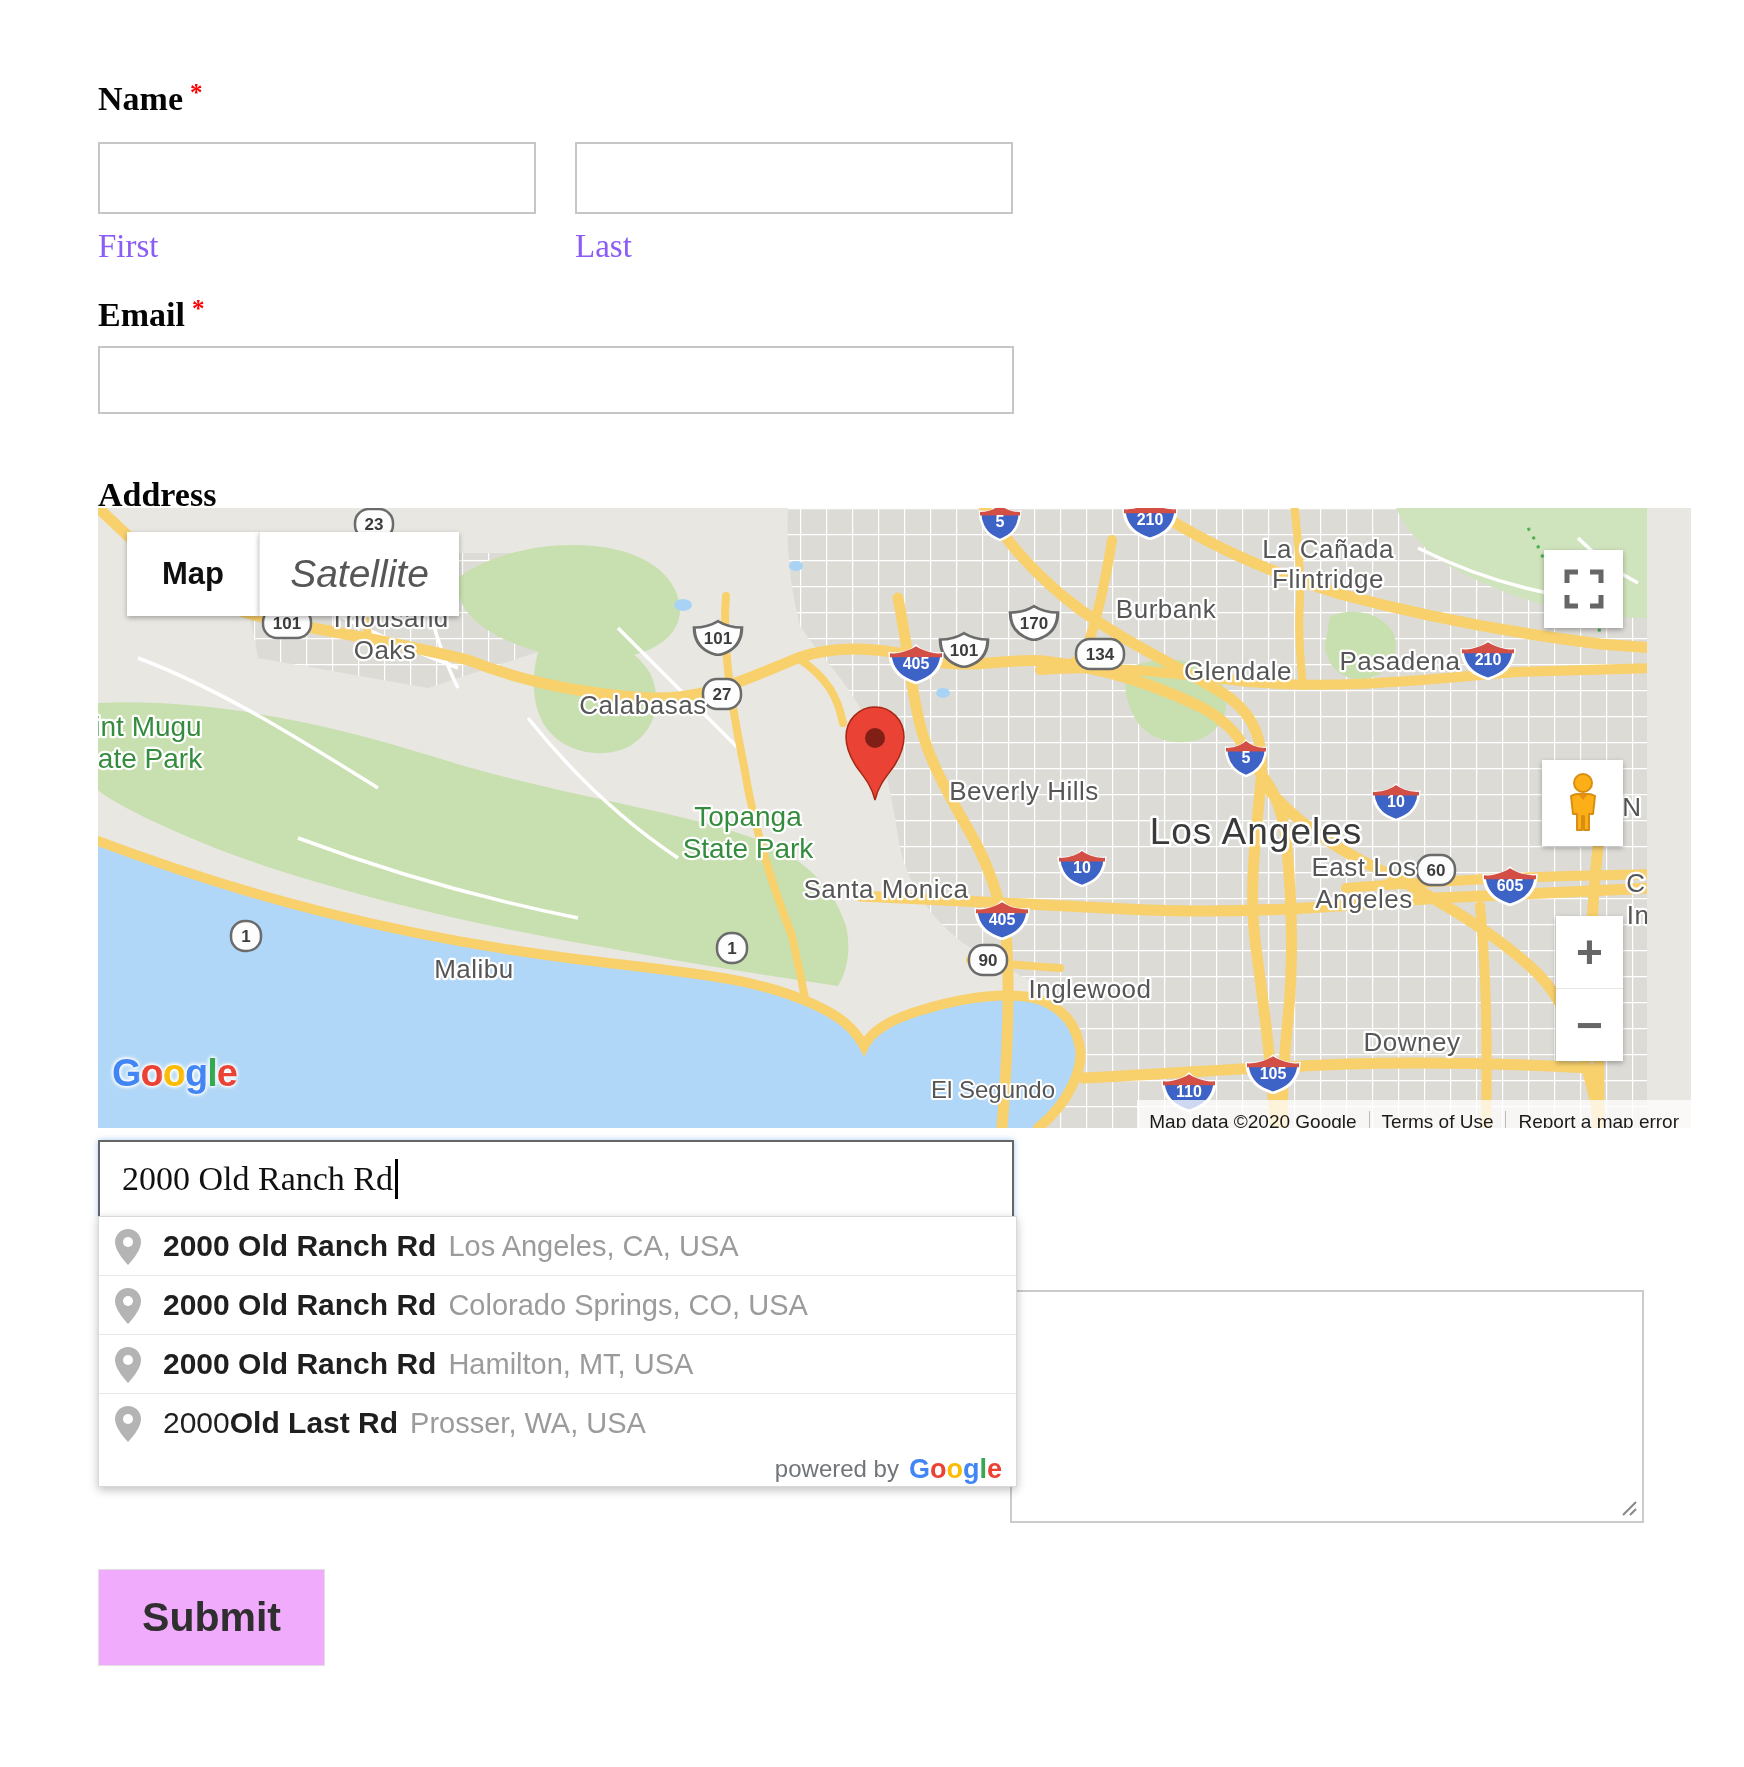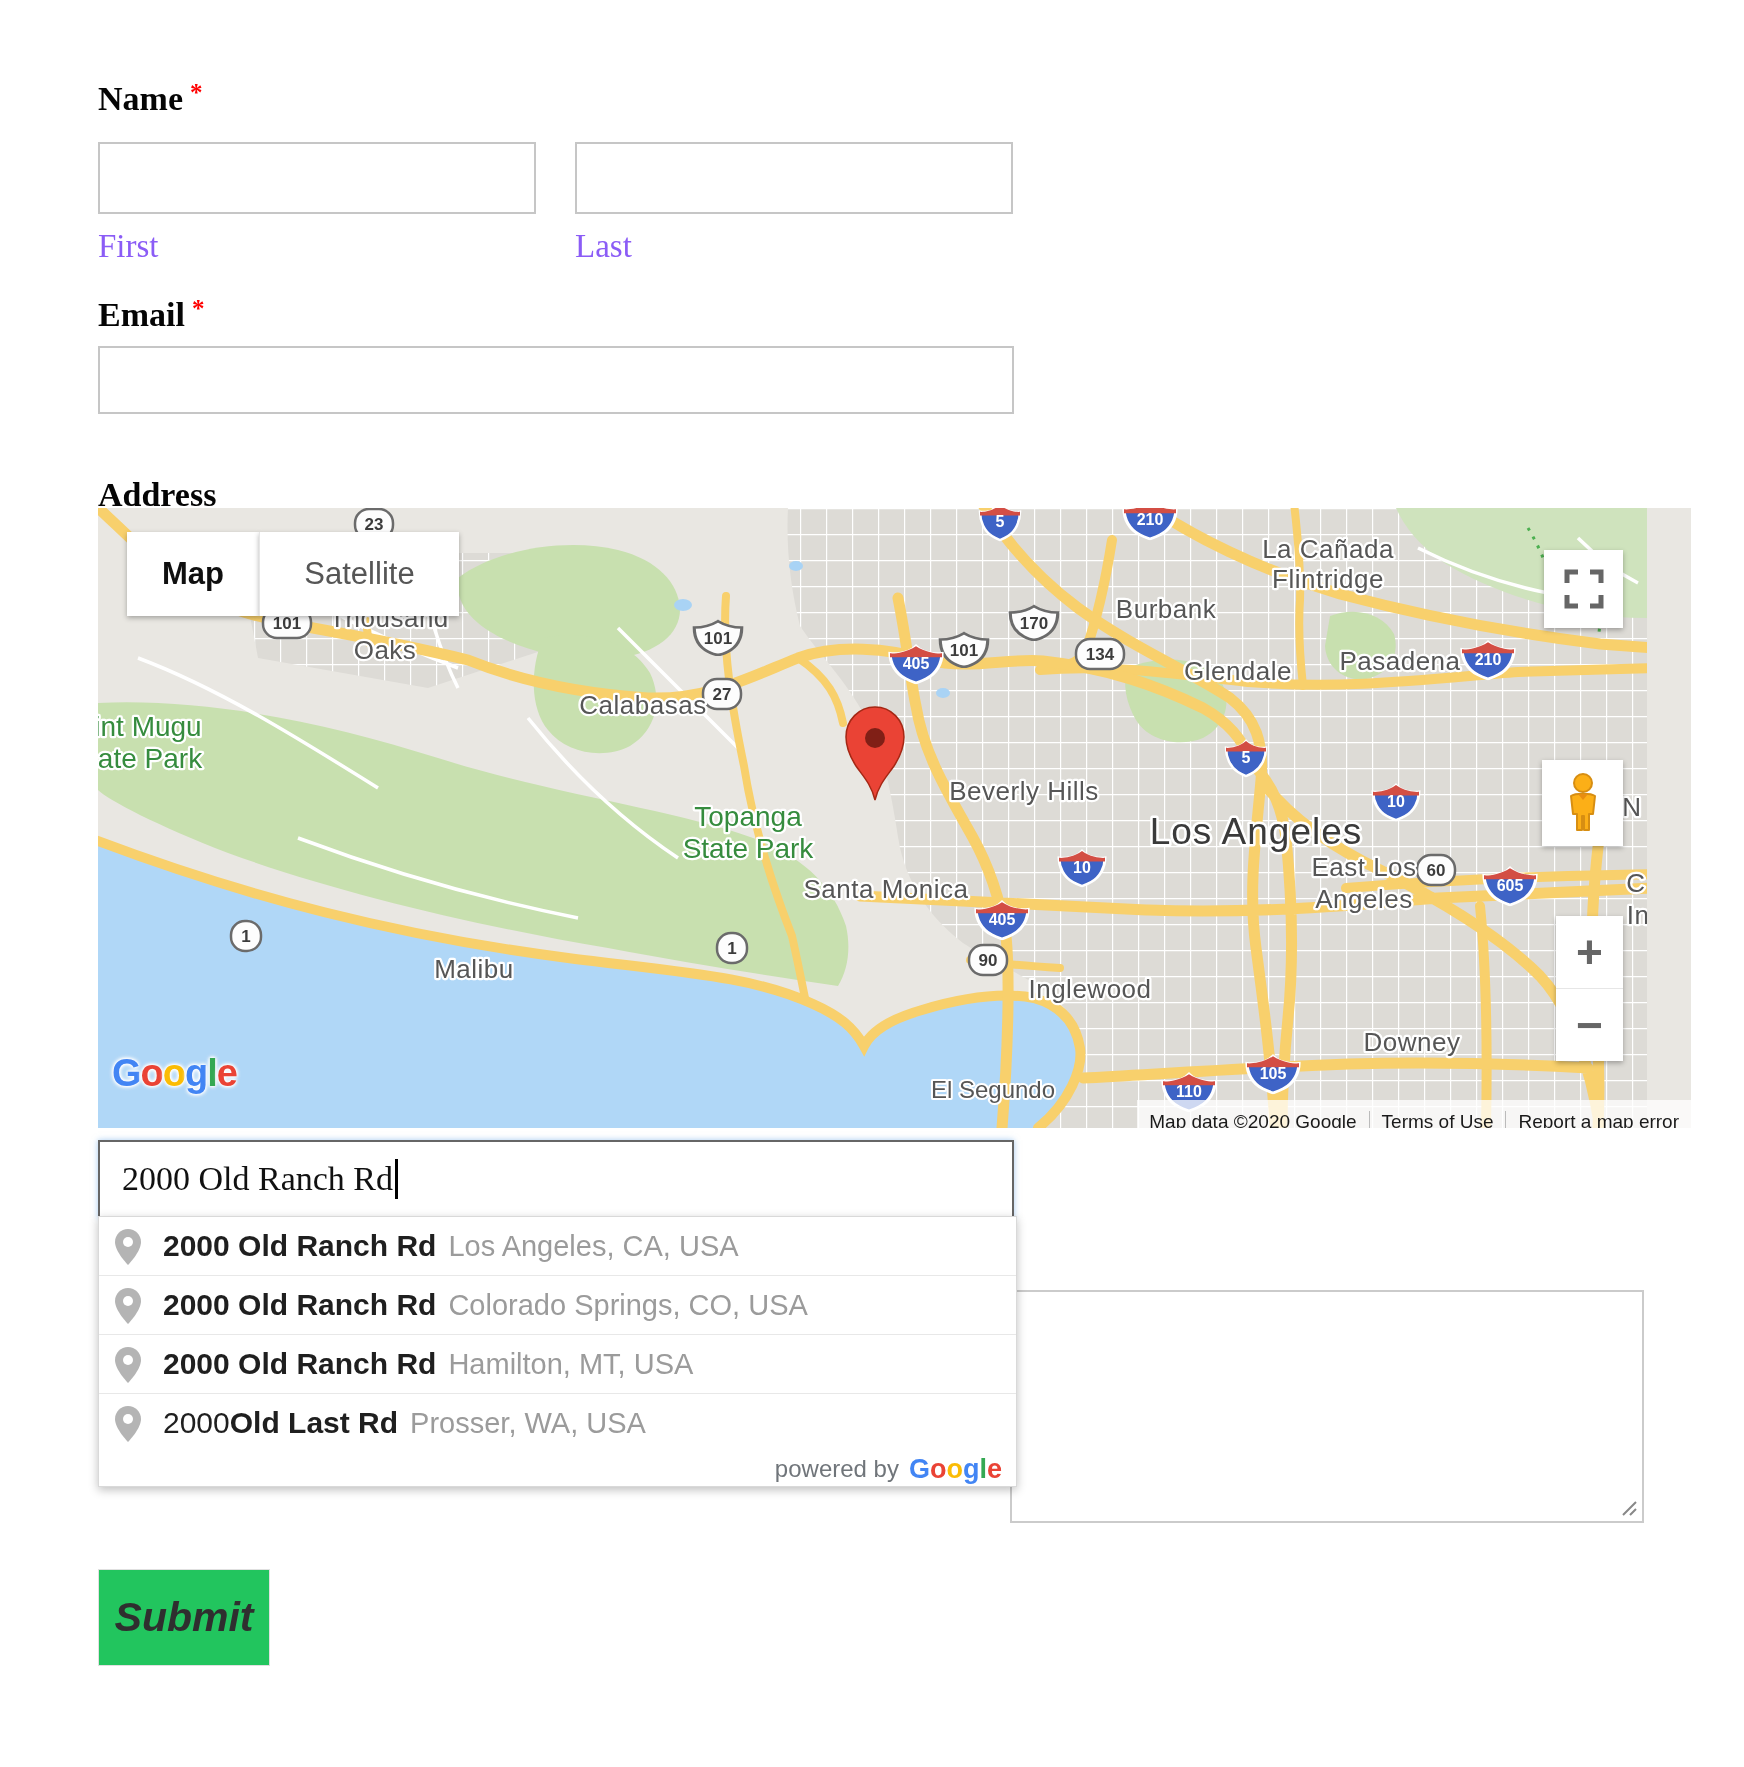--- a/index.html
+++ b/index.html
@@ -6,21 +6,21 @@
   .page{position:relative;width:1744px;height:1767px;background:#fff;font-family:"Liberation Serif",serif;overflow:hidden;}
   .flabel{position:absolute;font-weight:bold;font-size:34px;color:#050505;}
   .req{color:#ff0000;font-size:25px;position:relative;top:-9px;margin-left:7px;font-weight:bold;}
   .tinput{position:absolute;background:#fff;border:2px solid #c6c6c6;box-sizing:border-box;font-family:"Liberation Serif",serif;font-size:32px;padding:0 16px;}
   .sublabel{position:absolute;font-size:33px;color:#8b5cf6;}
   
   .map{position:absolute;left:98px;top:508px;width:1593px;height:620px;background:#e9e7e2;z-index:1;overflow:hidden;}
   .map svg.base{position:absolute;left:0;top:0;}
   .gmbtn{position:absolute;background:#fff;box-shadow:0 2px 5px rgba(0,0,0,.3);font-family:"Liberation Sans",sans-serif;display:flex;align-items:center;justify-content:center;cursor:pointer;box-sizing:border-box;}
   .btn-map{left:29px;top:24px;width:132px;height:84px;font-size:31px;font-weight:bold;color:#0f0f0f;z-index:4;}
-  .btn-sat{left:161px;top:24px;width:200px;height:84px;font-size:31px;color:#565656;border-left:1px solid #e6e6e6;z-index:4;}
+  .btn-sat{left:161px;top:24px;width:200px;height:84px;font-size:39px;color:#565656;border-left:1px solid #e6e6e6;z-index:4;font-style:italic;}
   .btn-fs{left:1446px;top:42px;width:79px;height:78px;z-index:4;}
   .btn-peg{left:1444px;top:252px;width:81px;height:86px;z-index:4;}
   .zoomctl{position:absolute;left:1458px;top:408px;width:67px;height:145px;background:#fff;box-shadow:0 2px 5px rgba(0,0,0,.3);z-index:4;display:flex;flex-direction:column;}
   .zbtn{flex:1;display:flex;align-items:center;justify-content:center;font-family:"Liberation Sans",sans-serif;font-size:46px;font-weight:bold;color:#666;cursor:pointer;}
   .zbtn.zin{border-bottom:1px solid #e6e6e6;}
   .maplogo{position:absolute;left:14px;top:544px;z-index:4;font-family:"Liberation Sans",sans-serif;font-weight:bold;font-size:38px;letter-spacing:-1px;text-shadow:0 0 3px #fff,0 0 3px #fff,0 0 5px #fff,0 0 5px #fff;}
   .attrib{position:absolute;right:0;bottom:0;height:28px;display:flex;align-items:center;background:rgba(255,255,255,.75);font-family:"Liberation Sans",sans-serif;font-size:19px;color:#1a1a1a;z-index:4;}
   .attrib span{padding:0 12px;white-space:nowrap;margin-top:16px;}
   .attrib .sep{border-left:1px solid #bbb;}
   
@@ -40,21 +40,21 @@
   .pac-pin{position:absolute;left:16px;top:12px;}
   .pac-main{font-weight:bold;font-size:30px;color:#1f1f1f;}
   .pac-pre{font-weight:normal;font-size:30px;color:#1f1f1f;}
   .pac-sec{font-size:29px;color:#9b9b9b;margin-left:12px;}
   .pac-pow{height:34px;display:flex;align-items:center;justify-content:flex-end;padding-right:14px;font-size:24px;color:#70757a;}
   .pow-google{font-weight:bold;font-size:27px;margin-left:10px;letter-spacing:0;}
   
   .ghost-ta{position:absolute;left:1010px;top:1290px;width:634px;height:233px;background:#fff;border:2px solid #cbcbcb;box-sizing:border-box;z-index:3;}
   .resize-h{position:absolute;right:3px;bottom:3px;}
   
-  .submit{position:absolute;left:98px;top:1569px;width:172px;height:97px;background:#22c55e;border:1px solid #e0e0e0;font-family:"Liberation Sans",sans-serif;font-weight:bold;font-size:41px;color:#2f2f2f;cursor:pointer;z-index:2;font-style:italic;}
+  .submit{position:absolute;left:98px;top:1569px;width:227px;height:97px;background:#f0abfc;border:1px solid #e0e0e0;font-family:"Liberation Sans",sans-serif;font-weight:bold;font-size:41px;color:#2f2f2f;cursor:pointer;z-index:2;}
 </style>
 </head>
 <body>
 
 <div class="page">
 
   <div class="flabel" style="left:98px;top:80px;"><span>Name</span><span class="req">*</span></div>
   <input class="tinput" style="left: 98px; top: 142px; width: 438px; height: 72px;">
   <input class="tinput" style="left: 575px; top: 142px; width: 438px; height: 72px;">
   <div class="sublabel" style="left:98px;top:228px;">First</div>

